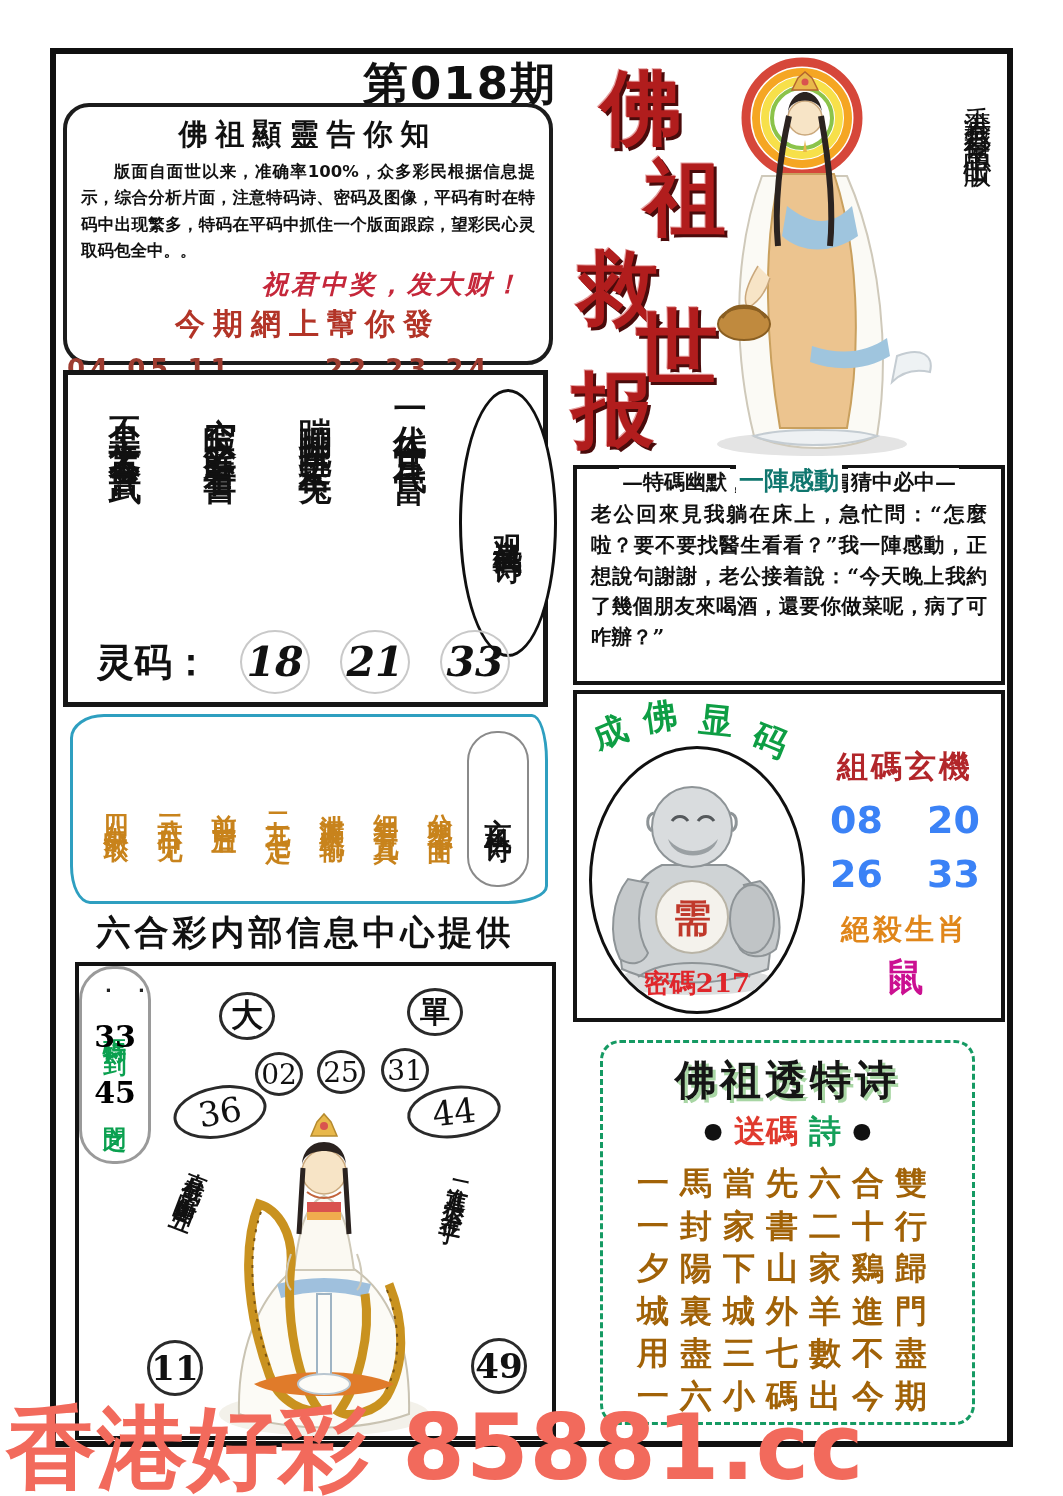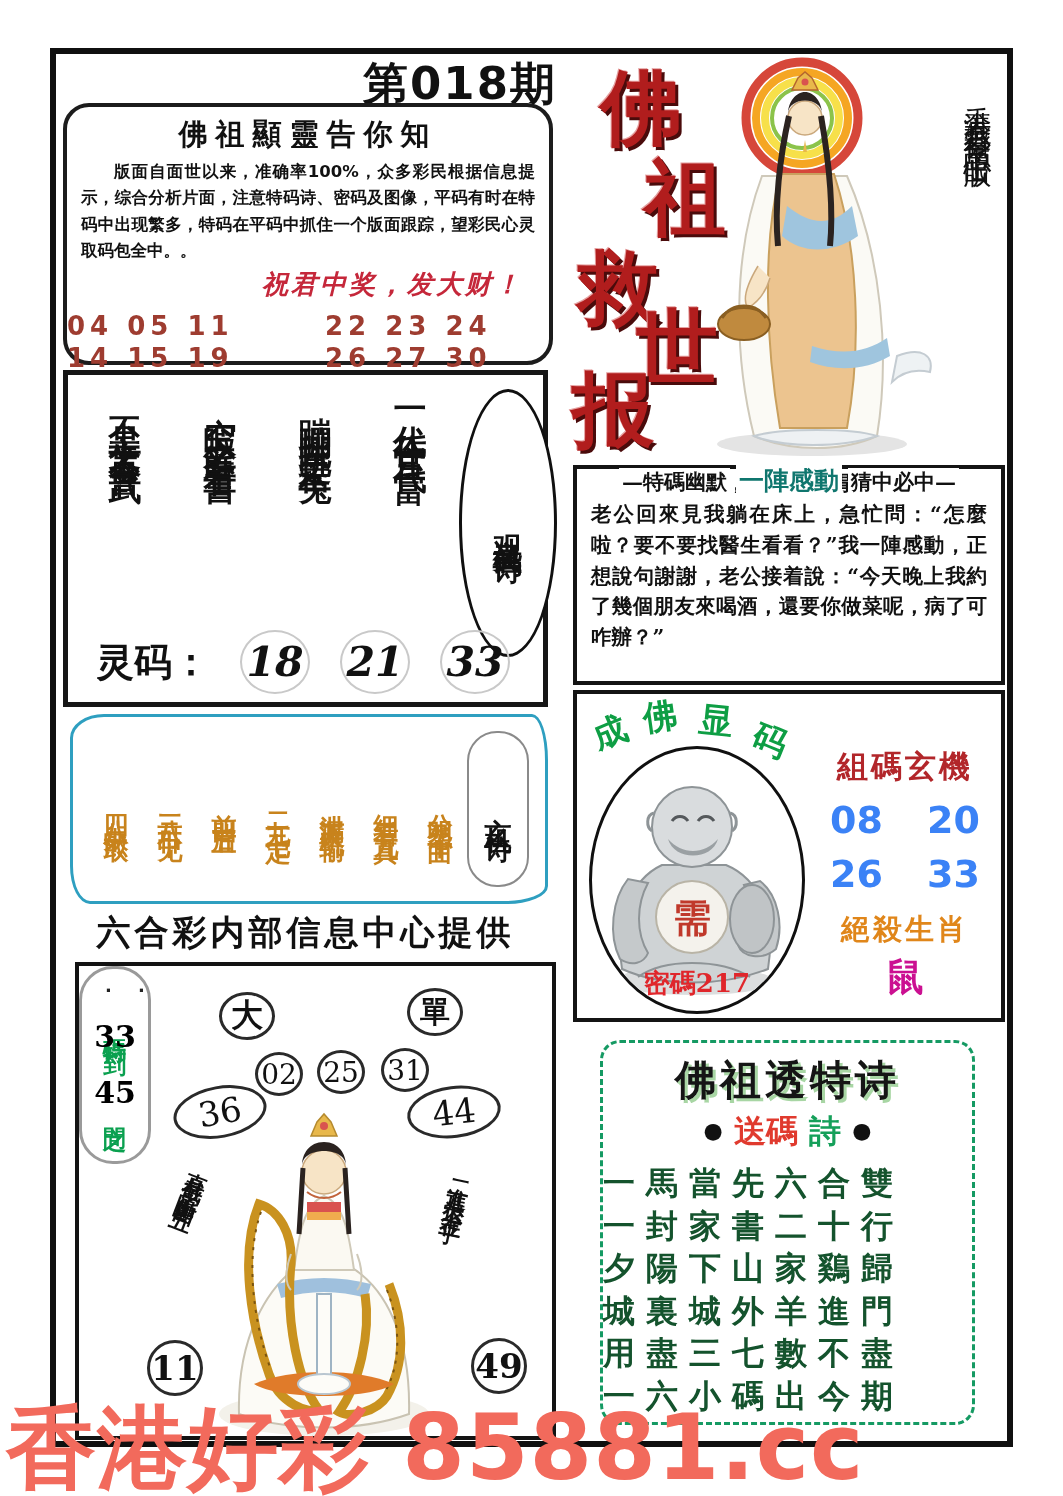--- a/index.html
+++ b/index.html
@@ -78,35 +78,36 @@
   .bzodiac{color:#cb1091;font-size:38px;font-weight:bold;margin-top:2px;font-family:"DejaVu Serif","Liberation Serif",serif;}
 
   
   .tbox{left:600px;top:1040px;width:375px;height:385px;border:3px dashed #159a63;border-radius:20px;box-sizing:border-box;background:#fff;}
   .ttitle{text-align:center;font-size:41px;font-weight:bold;margin-top:10px;letter-spacing:4px;font-family:"DejaVu Serif","Liberation Serif",serif;
           color:#151515;text-shadow:3px 3px 0 #a8d6a4;}
   .tsub{text-align:center;font-size:32px;font-weight:bold;margin-top:2px;font-family:"DejaVu Serif","Liberation Serif",serif;}
   .tsub .dot{font-size:22px;color:#111;vertical-align:4px;}
   .tsub .red{color:#e03a2e;}
   .tsub .grn{color:#15a05a;}
-  .tline{text-align:left;font-size:32px;font-weight:bold;color:#14532d;letter-spacing:11px;line-height:1.33;font-family:"DejaVu Serif","Liberation Serif",serif;}
+  .tline{text-align:center;font-size:32px;font-weight:bold;color:#a16207;letter-spacing:11px;line-height:1.33;font-family:"DejaVu Serif","Liberation Serif",serif;}
 
   .watermark{left:6px;top:1388px;font-size:90px;font-weight:800;color:#f26a5c;letter-spacing:1px;z-index:9;white-space:nowrap;}
 </style>
 </head>
 <body>
 
 <div class="abs frame"></div>
 
 <div class="abs issue">第018期</div>
 
 <div class="abs notice">
   <div class="notice-title">佛祖顯靈告你知</div>
   <div class="notice-body">版面自面世以来，准确率100%，众多彩民根据信息提示，综合分析片面，注意特码诗、密码及图像，平码有时在特码中出现繁多，特码在平码中抓住一个版面跟踪，望彩民心灵取码包全中。。</div>
   <div class="wish">祝君中奖，发大财！</div>
+  <div class="slogan">今期網上幫你發</div>
   <div class="numrow" style="margin-top:8px;">
     <span>04 05 11 14 15 19</span>
     <span>22 23 24 26 27 30</span>
   </div>
   <div class="numrow">
     <span>31 33 36 37 38 39</span>
     <span>40 41 42 46 47 48</span>
   </div>
 </div>
 

